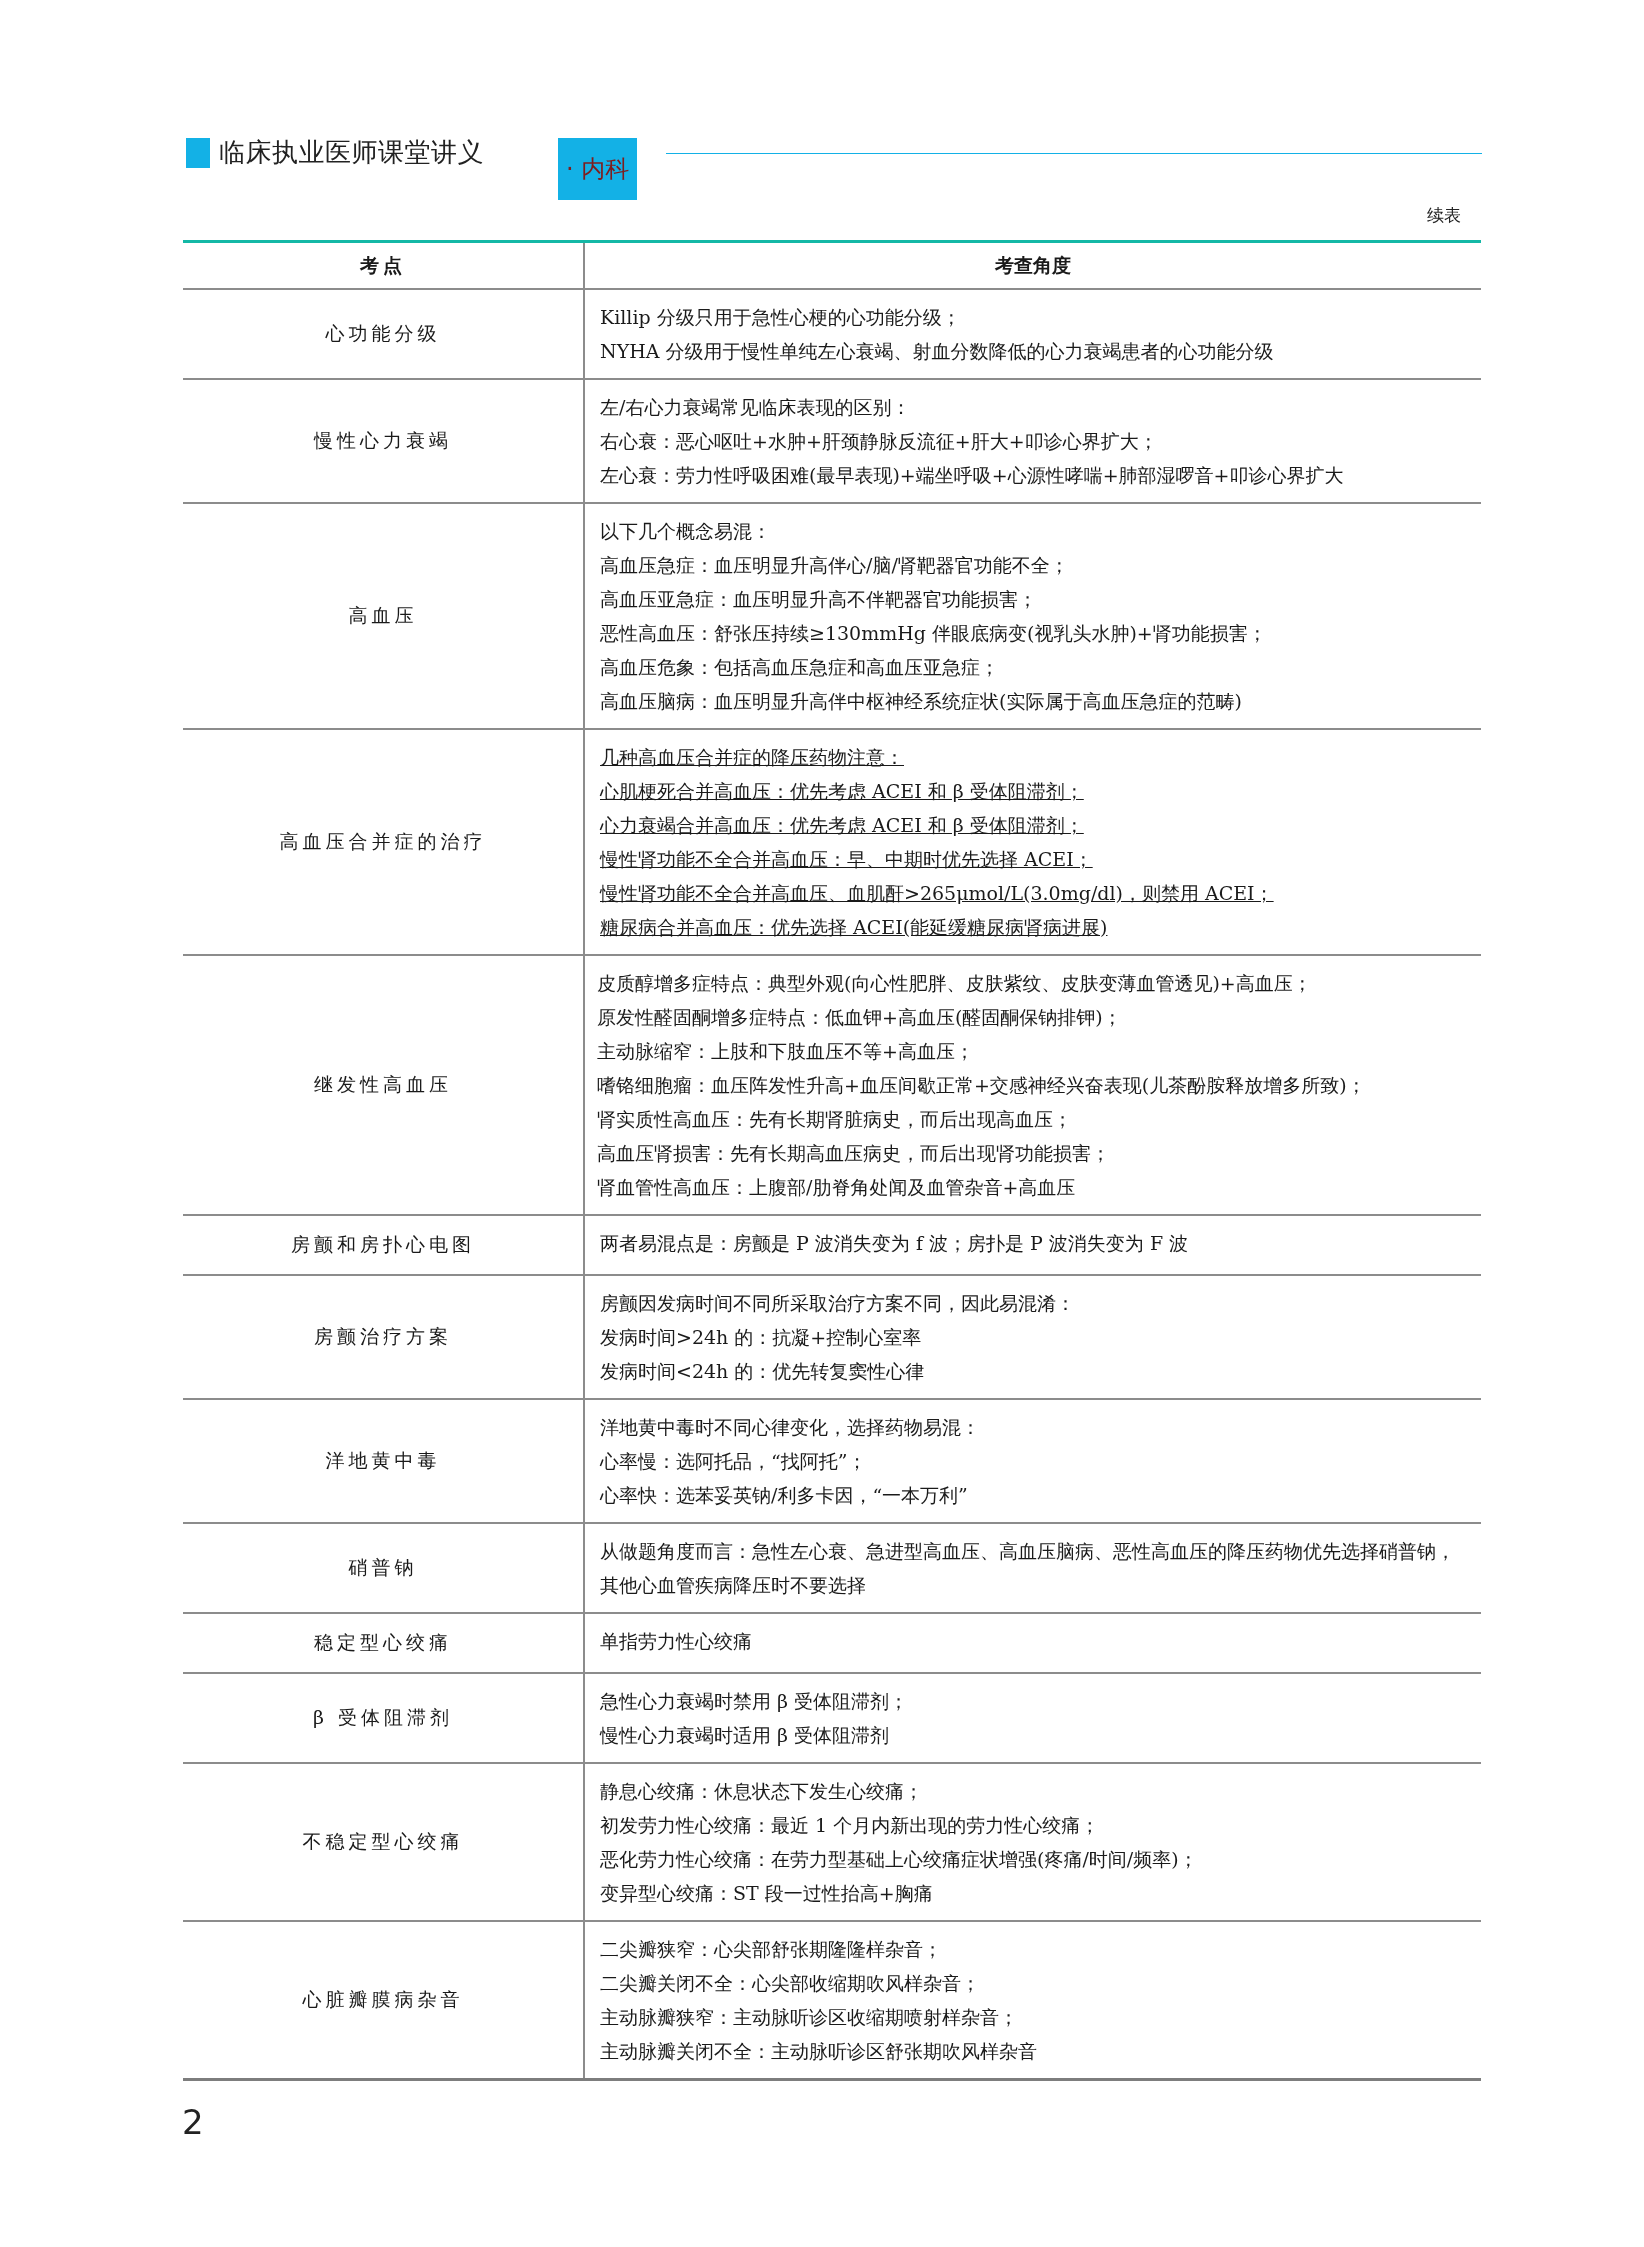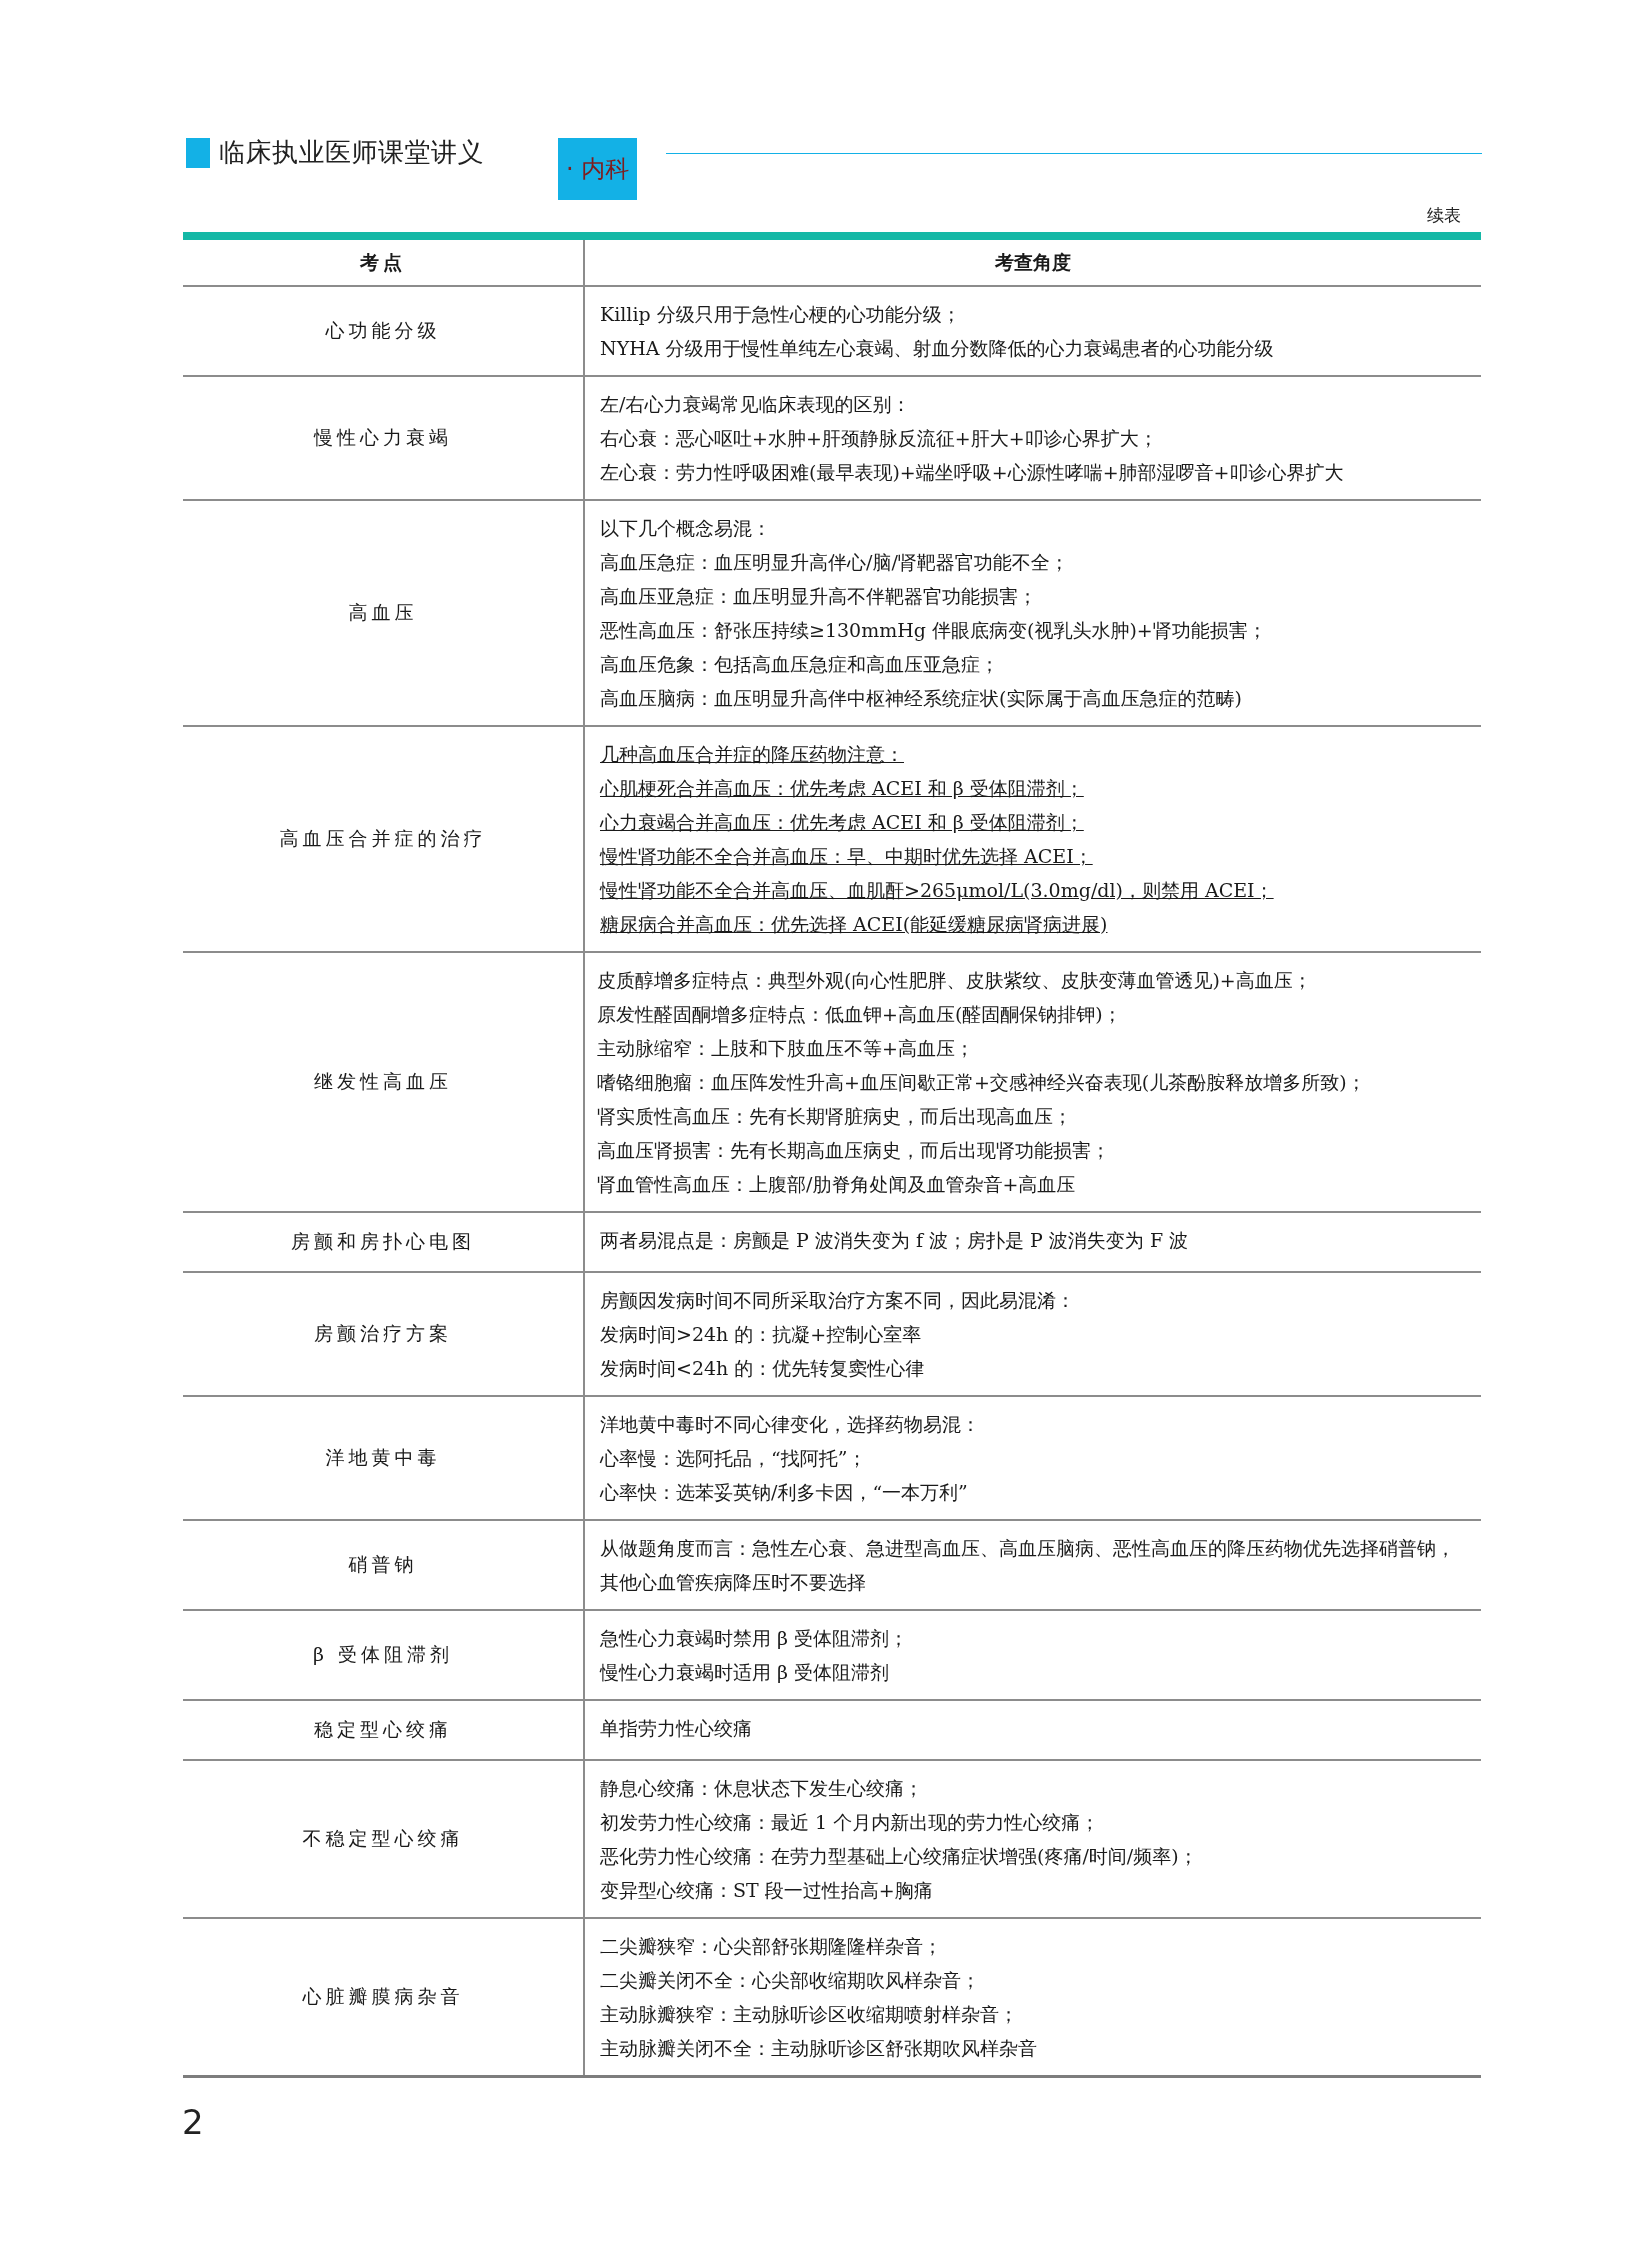--- a/index.html
+++ b/index.html
@@ -6,22 +6,22 @@
   body { width: 1645px; height: 2248px; position: relative; overflow: hidden;
          font-family: "DejaVu Serif", "Liberation Serif", serif; color: #1a1a1a; }
   .page-header { position: absolute; left: 186px; top: 138px; width: 1296px; height: 32px; }
   .hdr-block { position: absolute; left: 0; top: 0; width: 24px; height: 30px; background: #13b1e6; }
   .hdr-title { position: absolute; left: 33px; top: -2px; font-family: "DejaVu Sans", "Liberation Sans", sans-serif;
                font-size: 26px; line-height: 32px; color: #222; letter-spacing: 0.5px; }
   .hdr-sub { position: absolute; left: 372px; top: 0; height: 30px; padding: 16px 8px; background: #13b1e6; color: #7f1d1d;
              font-family: "DejaVu Sans", "Liberation Sans", sans-serif; font-size: 24px; line-height: 30px; }
   .hdr-line { position: absolute; left: 480px; right: 0; top: 15px; height: 1px; background: #13b1e6; }
   .continued { position: absolute; right: 184px; top: 204px; font-size: 17px; color: #222; }
-  .tbl { position: absolute; left: 183px; top: 232px; width: 1298px; border-collapse: collapse;
-         border-top: 8px solid #14b8a6; border-bottom: 3px solid #7d7d7d; }
+  .tbl { position: absolute; left: 183px; top: 240px; width: 1298px; border-collapse: collapse;
+         border-top: 3px solid #14b8a6; border-bottom: 3px solid #7d7d7d; }
   .tbl th, .tbl td { border-top: 2px solid #8c8c8c; font-size: 19px; }
   .tbl th { height: 43px; font-family: "DejaVu Sans", "Liberation Sans", sans-serif; font-weight: bold; font-size: 19px; }
   .tbl tr:first-child th { border-top: none; }
   .col-topic { width: 398px; text-align: center; border-right: 2px solid #8c8c8c; letter-spacing: 4px; }
   .col-angle { padding: 10px 14px 10px 15px; text-align: left; vertical-align: top; }
   .tbl th.col-angle { text-align: center; vertical-align: middle; padding: 0; }
   .line { display: block; line-height: 34px; white-space: nowrap; }
   .line.wrap { white-space: normal; }
   .page-num { position: absolute; left: 182px; top: 2102px; font-family: "DejaVu Sans", "Liberation Sans", sans-serif;
               font-size: 34px; color: #222; }
@@ -117,30 +117,30 @@
           <span class="line">心率快：选苯妥英钠/利多卡因，“一本万利”</span>
         </td>
       </tr>
       <tr>
         <td class="col-topic">硝普钠</td>
         <td class="col-angle" style="height: 61px;">
           <span class="line wrap">从做题角度而言：急性左心衰、急进型高血压、高血压脑病、恶性高血压的降压药物优先选择硝普钠，其他心血管疾病降压时不要选择</span>
         </td>
       </tr>
       <tr>
+        <td class="col-topic">稳定型心绞痛</td>
+        <td class="col-angle" style="height: 38px;">
+          <span class="line">单指劳力性心绞痛</span>
+        </td>
+      </tr>
+      <tr>
         <td class="col-topic">β 受体阻滞剂</td>
         <td class="col-angle" style="height: 60px;">
           <span class="line">急性心力衰竭时禁用 β 受体阻滞剂；</span>
           <span class="line">慢性心力衰竭时适用 β 受体阻滞剂</span>
-        </td>
-      </tr>
-      <tr>
-        <td class="col-topic">稳定型心绞痛</td>
-        <td class="col-angle" style="height: 38px;">
-          <span class="line">单指劳力性心绞痛</span>
         </td>
       </tr>
       <tr>
         <td class="col-topic">不稳定型心绞痛</td>
         <td class="col-angle" style="height: 106px;">
           <span class="line">静息心绞痛：休息状态下发生心绞痛；</span>
           <span class="line">初发劳力性心绞痛：最近 1 个月内新出现的劳力性心绞痛；</span>
           <span class="line">恶化劳力性心绞痛：在劳力型基础上心绞痛症状增强(疼痛/时间/频率)；</span>
           <span class="line">变异型心绞痛：ST 段一过性抬高+胸痛</span>
         </td>

